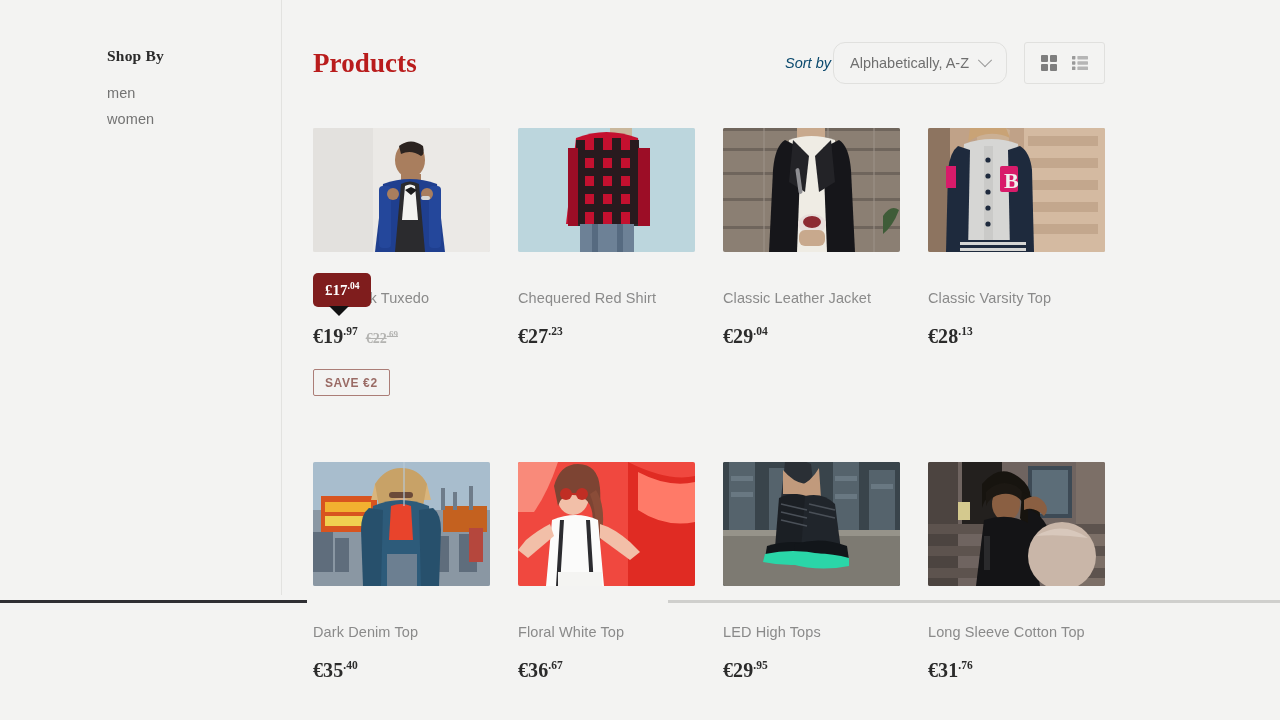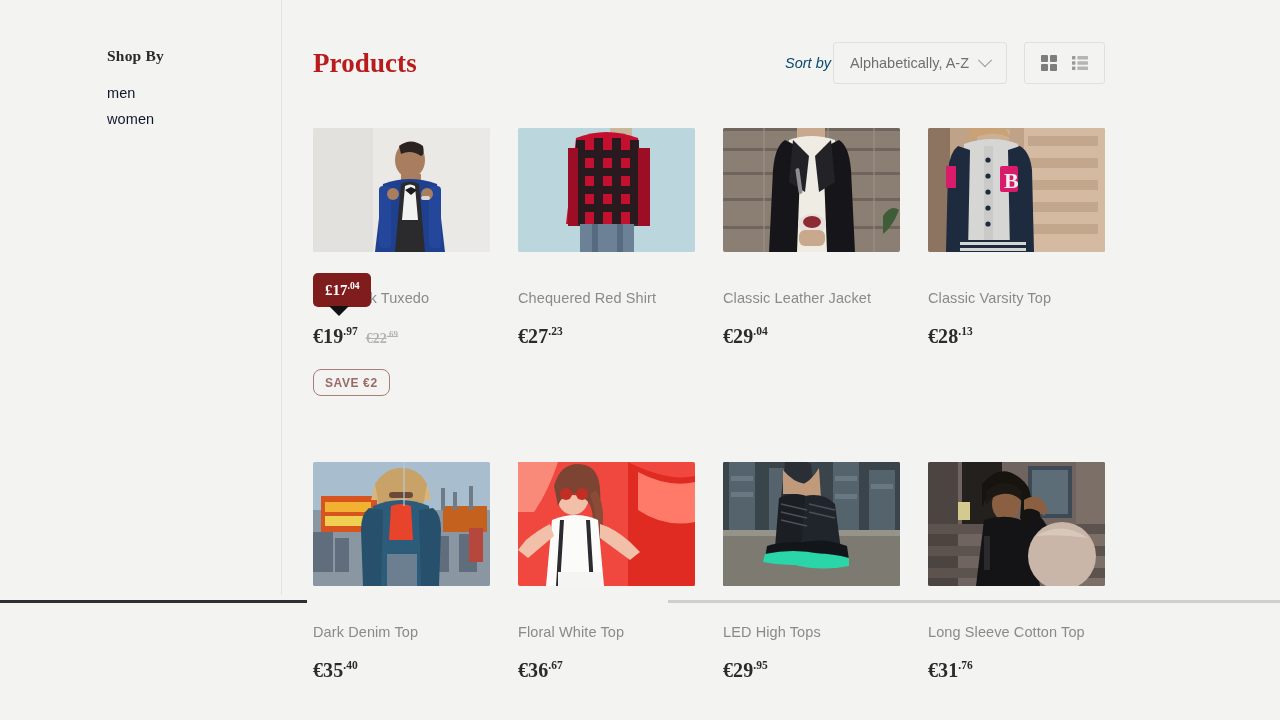--- a/index.html
+++ b/index.html
@@ -41,21 +41,21 @@
     margin-bottom: 15px;
   }
 
   .sidebar-links {
     list-style: none;
   }
 
   .sidebar-link {
     display: block;
     font-size: 14.5px;
-    color: #0f172a;
+    color: #737373;
     padding: 5px 0;
     text-decoration: none;
     cursor: pointer;
     letter-spacing: 0.1px;
   }
 
   
   .main {
     flex: 1 1 auto;
     padding: 40px 175px 0 31px;
@@ -85,21 +85,21 @@
     white-space: nowrap;
     font-style: italic;
   }
 
   .sort-select {
     display: flex;
     align-items: center;
     gap: 11px;
     background: #f3f3f2;
     border: 1px solid #e0e0de;
-    border-radius: 3px;
+    border-radius: 12px;
     height: 42px;
     padding: 0 16px;
     cursor: pointer;
     font-size: 14.5px;
     color: #6f6f6f;
     white-space: nowrap;
   }
 
   .chev {
     width: 10px;
@@ -193,21 +193,21 @@
 
   .price-old sup {
     font-size: 9px;
     vertical-align: super;
   }
 
   .save-badge {
     display: inline-block;
     margin-top: 21px;
     border: 1px solid #ab7d77;
-    border-radius: 8px;
+    border-radius: 2px;
     color: #9a6b65;
     font-size: 12px;
     font-weight: bold;
     letter-spacing: 0.6px;
     padding: 6px 11px 5px;
     background: transparent;
     cursor: pointer;
   }
 
   

